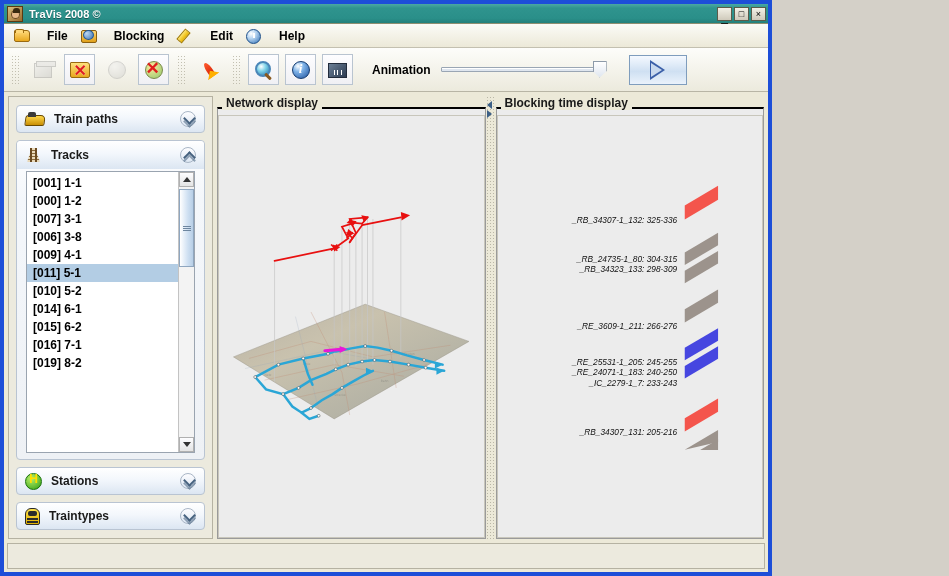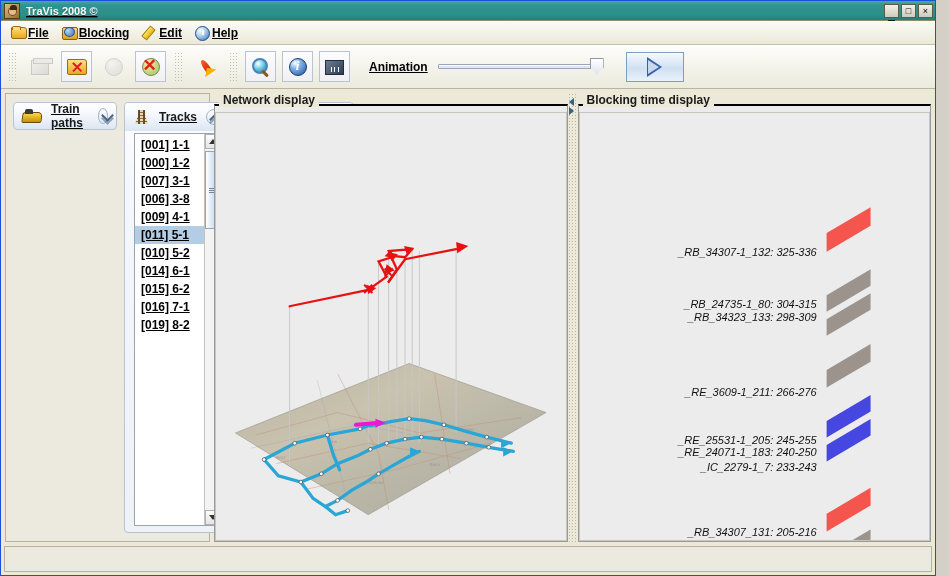--- a/index.html
+++ b/index.html
@@ -6,24 +6,24 @@
   html, body {
     margin: 0; padding: 0;
     width: 949px; height: 576px;
     font-family: "Liberation Sans", sans-serif;
     font-size: 11px;
     overflow: hidden;
     background: #d4d0c8;
   }
   #app {
     position: relative;
-    width: 936px; height: 576px;
+    width: 772px; height: 576px;
     background: #ece9d8;
-    border: 1px solid #1d4ed8;
-    display: flex; flex-direction: column; text-decoration: underline;
+    border: 4px solid #1d4ed8;
+    display: flex; flex-direction: column;
   }
 
   
   .titlebar {
     height: 20px;
     background: linear-gradient(to bottom,#4ba8a2 0%,#2f948e 22%,#2a8f89 75%,#23807b 100%);
     display: flex; align-items: center;
     padding: 0 2px 0 3px;
     border-bottom: 1px solid #8e8e70;
     flex: 0 0 20px;
@@ -60,21 +60,21 @@
   .wb-min span{ top:3px; font-size:12px; }
 
   
   .menubar {
     height:24px; flex:0 0 24px;
     background: linear-gradient(to bottom,#fbfbf7,#ece9d8);
     border-bottom:1px solid #c3c0b0;
     display:flex; align-items:center; gap:2px; padding-left:6px;
   }
   .menu-item {
-    display:flex; align-items:center; gap:0;
+    display:flex; align-items:center; gap:16px;
     padding:2px 7px 2px 4px; cursor:default;
     font-size:12px; color:#000;
   }
   .menu-item .lbl { font-weight:bold; }
   .mi-ico { width:17px; height:15px; position:relative; flex:0 0 17px; }
 
   
   .ico-folder{
     background: linear-gradient(to bottom,#ffd97a,#e8a81e);
     border:1px solid #9a6a10; border-radius:1px 3px 2px 2px;
@@ -191,21 +191,21 @@
     width:0;height:0;border-left:11px solid #c8d9ee;
     border-top:7px solid transparent;border-bottom:7px solid transparent;
   }
 
   
   .body-area{ flex:1 1 auto; display:flex; padding:4px 4px 0 4px; gap:0; min-height:0; }
   .left-pane{
     width:205px; flex:0 0 205px;
     background:#eceade;
     border:1px solid #b5b2a2;
-    display:flex; flex-direction:row; gap:7px;
+    display:flex; flex-direction:column; gap:7px;
     padding:8px 7px;
   }
   .acc-header{
     height:28px; display:flex; align-items:center; gap:9px;
     padding:0 8px;
     background: linear-gradient(to bottom,#ffffff 0%,#f3f7fc 45%,#dce6f2 100%);
     border:1px solid #b9c4d2; border-radius:4px;
     font-weight:bold; font-size:12px; color:#1a1a1a;
   }
   .acc-header .chev{
@@ -449,20 +449,25 @@
           </div>
         </div>
       </div>
 
       <div class="acc-header">
         <span class="ico-station"></span>
         <span>Stations</span>
         <span class="chev chev-down"></span>
       </div>
 
+      <div class="acc-header">
+        <span class="ico-traintype"></span>
+        <span>Traintypes</span>
+        <span class="chev chev-down"></span>
+      </div>
     </div>
 
     <div class="right-area">
 
       <div class="tpanel">
         <div class="tpanel-title">Network display</div>
         <div class="tpanel-border">
           <svg class="net-canvas" viewBox="0 0 344 450" preserveAspectRatio="none">
             <defs>
               <linearGradient id="mapg" x1="0" y1="0" x2="1" y2="1">

